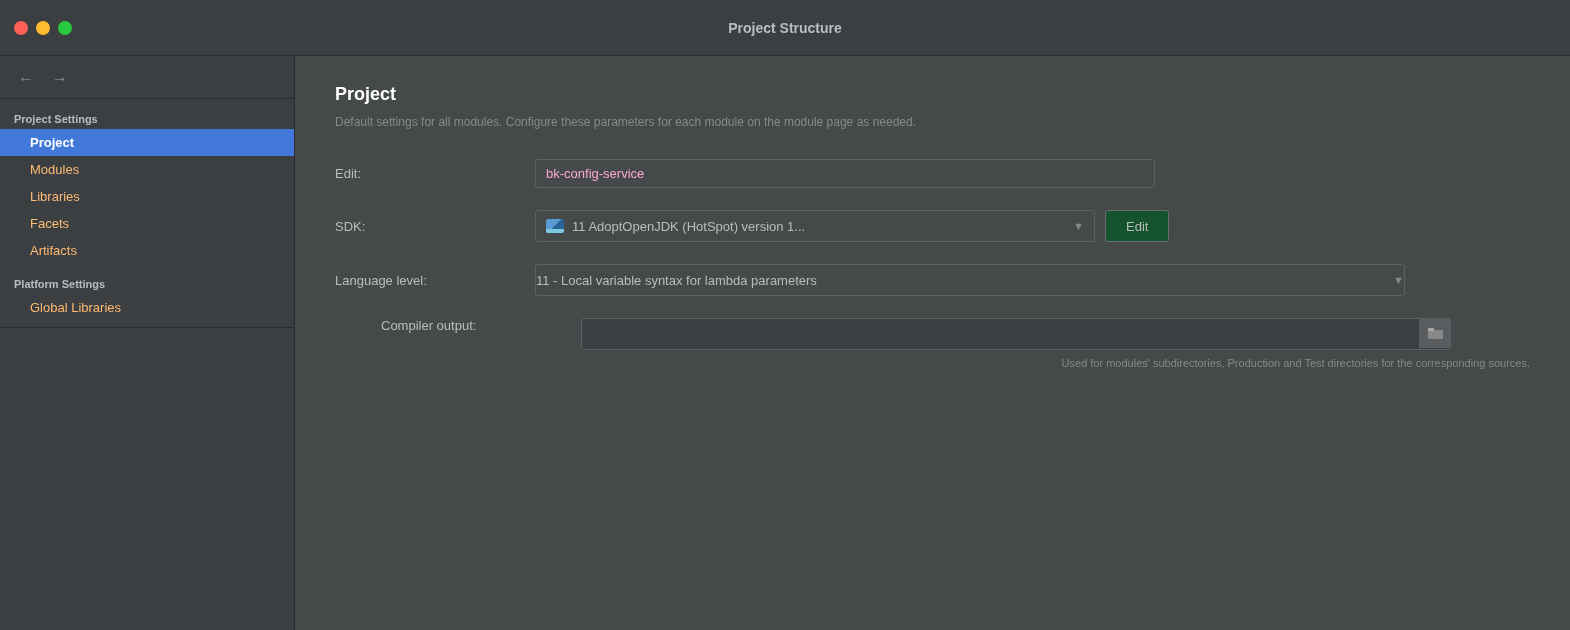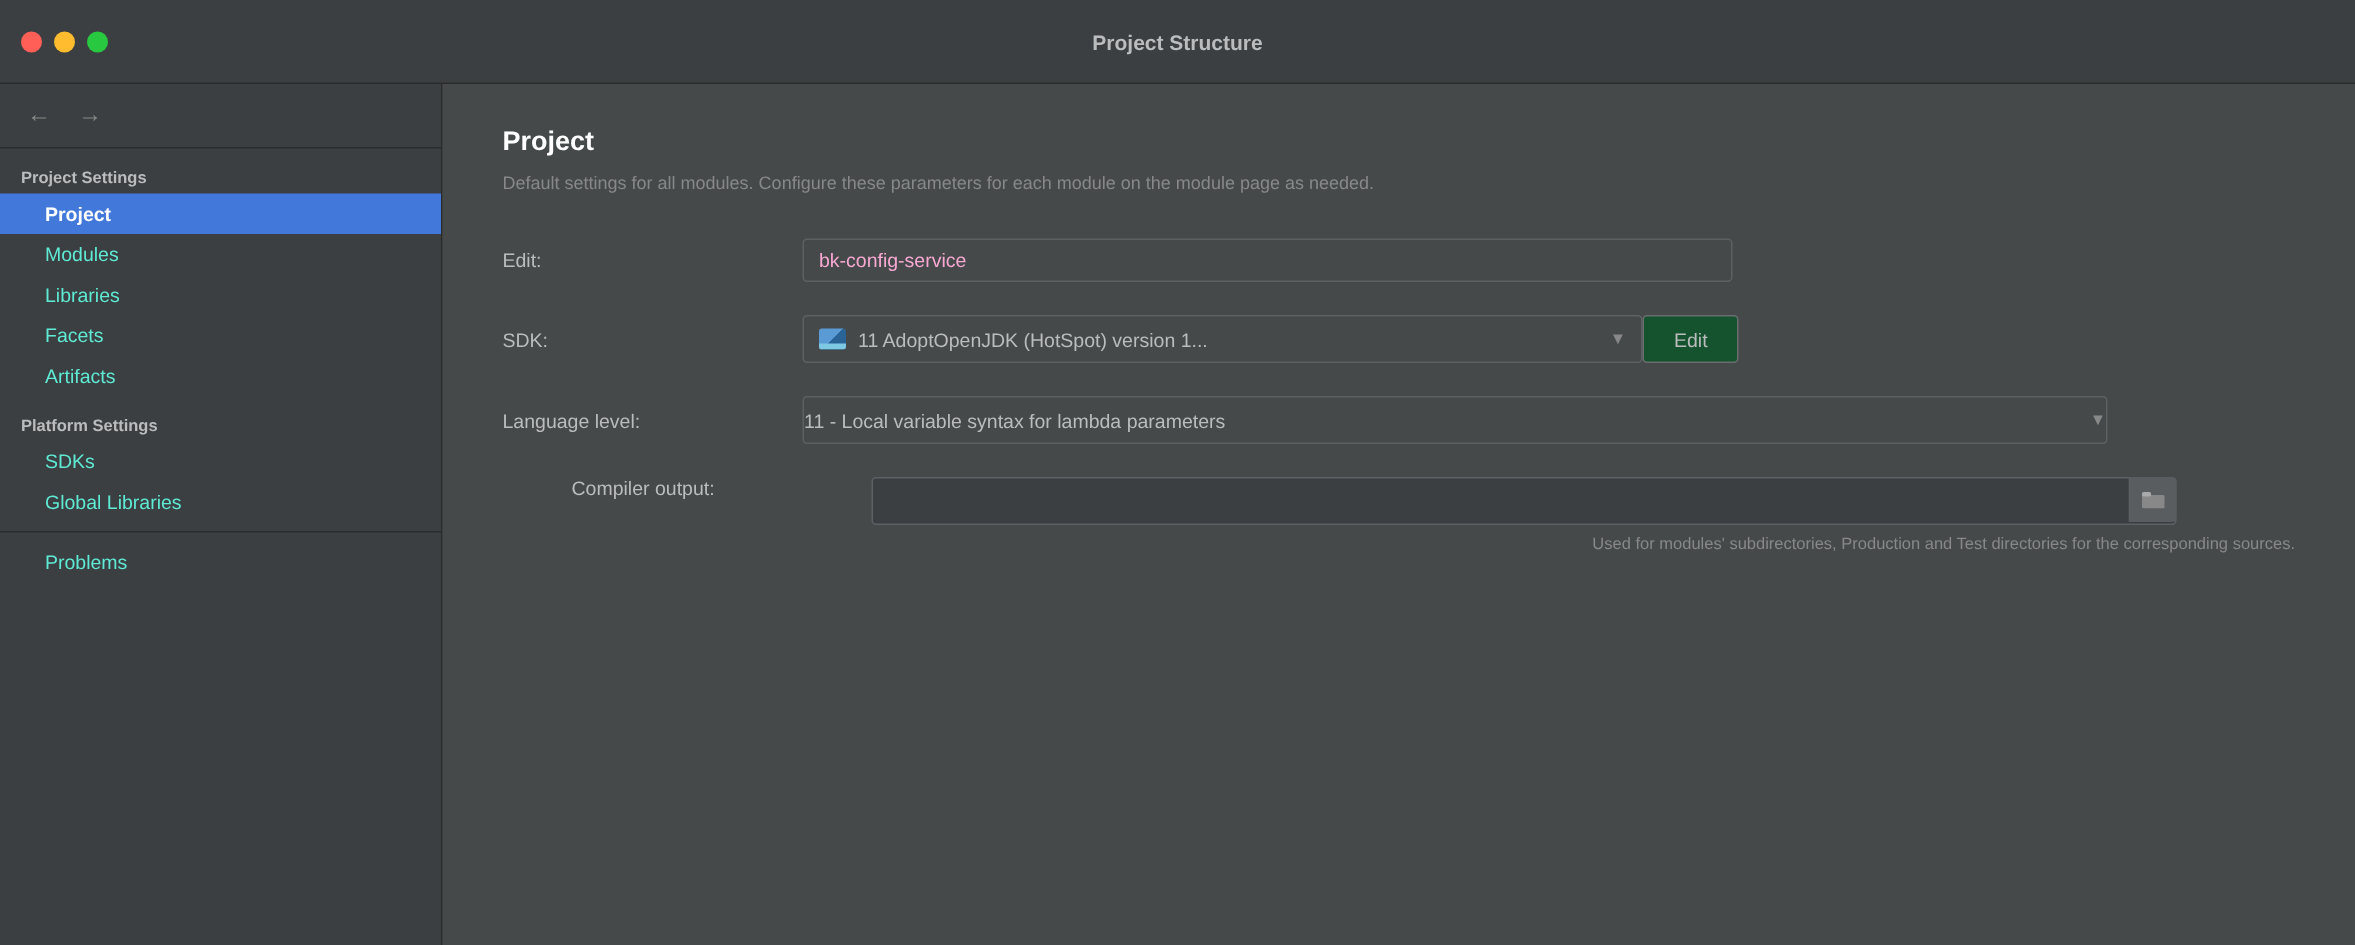--- a/index.html
+++ b/index.html
@@ -77,21 +77,21 @@
 
     .sidebar-section-label {
       color: #bbbcbe;
       font-size: 11px;
       font-weight: 700;
       padding: 14px 14px 4px 14px;
     }
     .sidebar-item {
       padding: 6px 14px 6px 30px;
       font-size: 13px;
-      color: #5eead4;
+      color: #fdba74;
       cursor: pointer;
     }
     .sidebar-item.active {
       background: #4278d9;
       color: #ffffff;
       font-weight: 600;
     }
     .sidebar-divider {
       height: 1px;
       background: #2b2b2b;
@@ -143,20 +143,21 @@
       font-size: 13px;
       padding: 6px 10px;
       width: 620px;
       outline: none;
     }
 
     
     .sdk-row {
       display: flex;
       align-items: center;
+      gap: 10px;
     }
     .sdk-select {
       background: #45494a;
       border: 1px solid #5c6164;
       border-radius: 3px;
       color: #bbbcbe;
       font-size: 13px;
       padding: 5px 10px;
       width: 560px;
       display: flex;
@@ -298,31 +299,25 @@
     </div>
     <div class="sidebar-item">
       <span>Facets</span>
     </div>
     <div class="sidebar-item">
       <span>Artifacts</span>
     </div>
 
     <div class="sidebar-section-label">Platform Settings</div>
     <div class="sidebar-item">
-      <span>SDKs</span>
-    </div>
-    <div class="sidebar-item">
       <span>Global Libraries</span>
     </div>
 
     <div class="sidebar-divider"></div>
 
-    <div class="sidebar-item">
-      <span>Problems</span>
-    </div>
   </div>
 
   <div class="content">
     <div class="content-title">Project</div>
     <div class="content-subtitle">Default settings for all modules. Configure these parameters for each module on the module page as needed.</div>
 
     <div class="form-row">
       <div class="form-label">Edit:</div>
       <div class="form-control">
         <input class="text-input" type="text" value="bk-config-service" style="">

